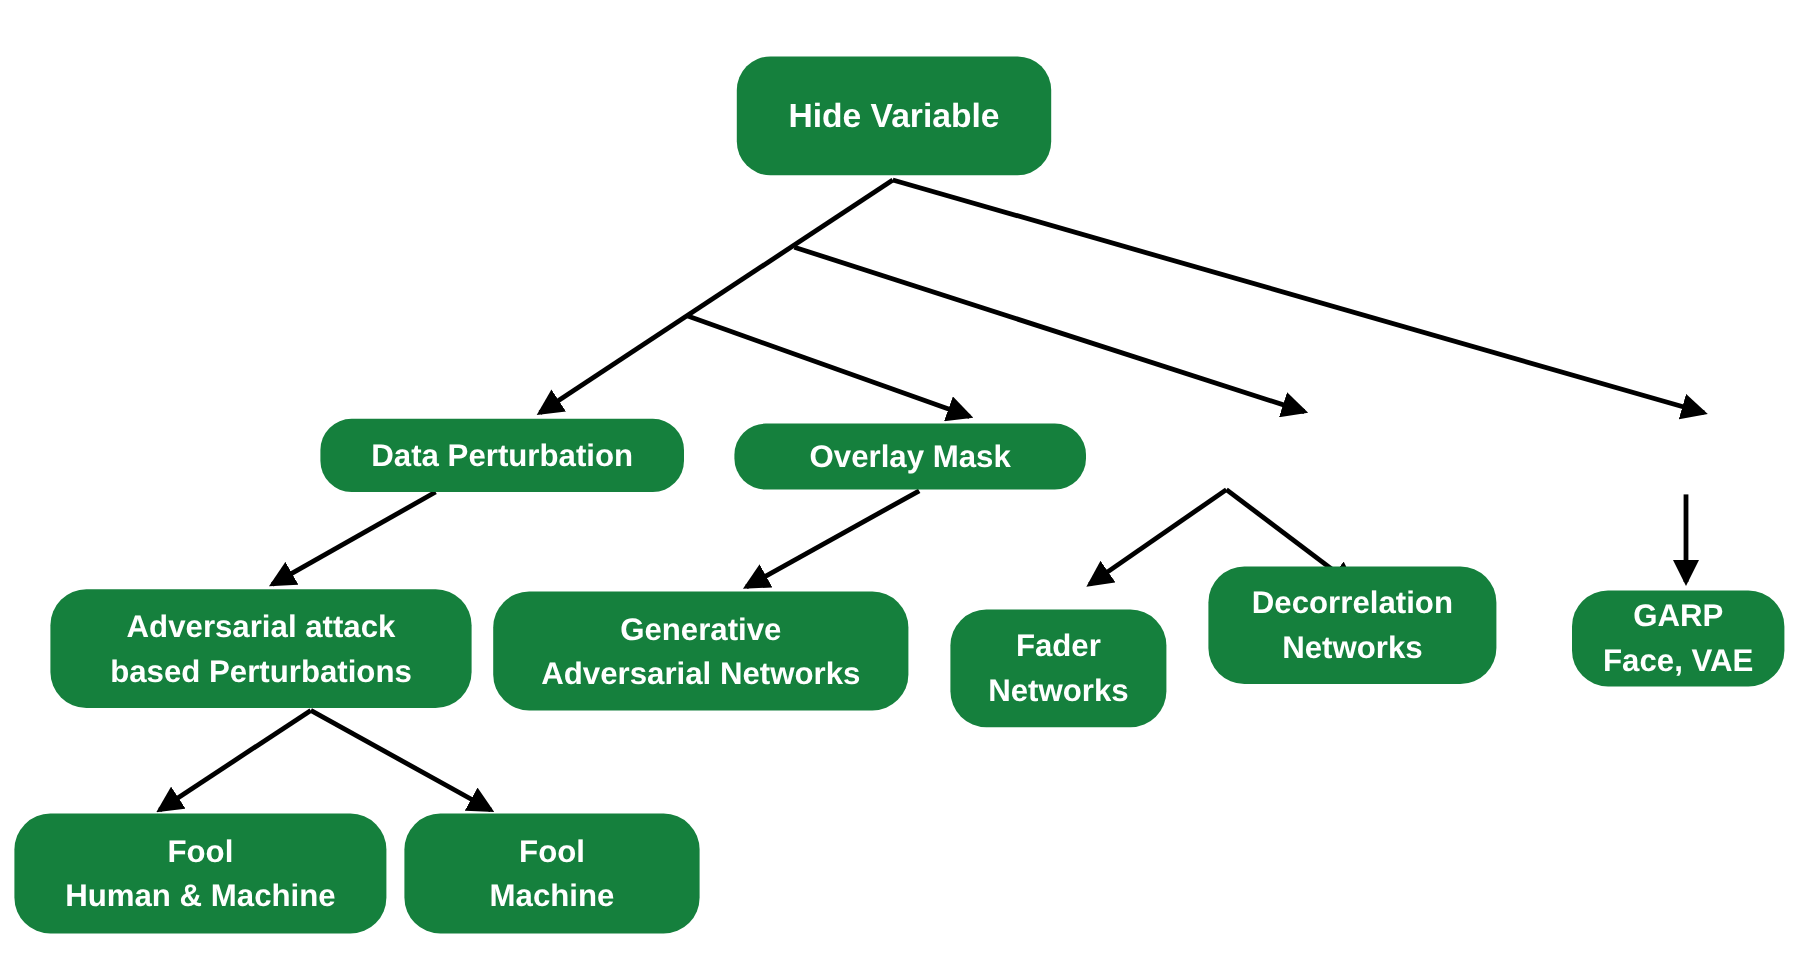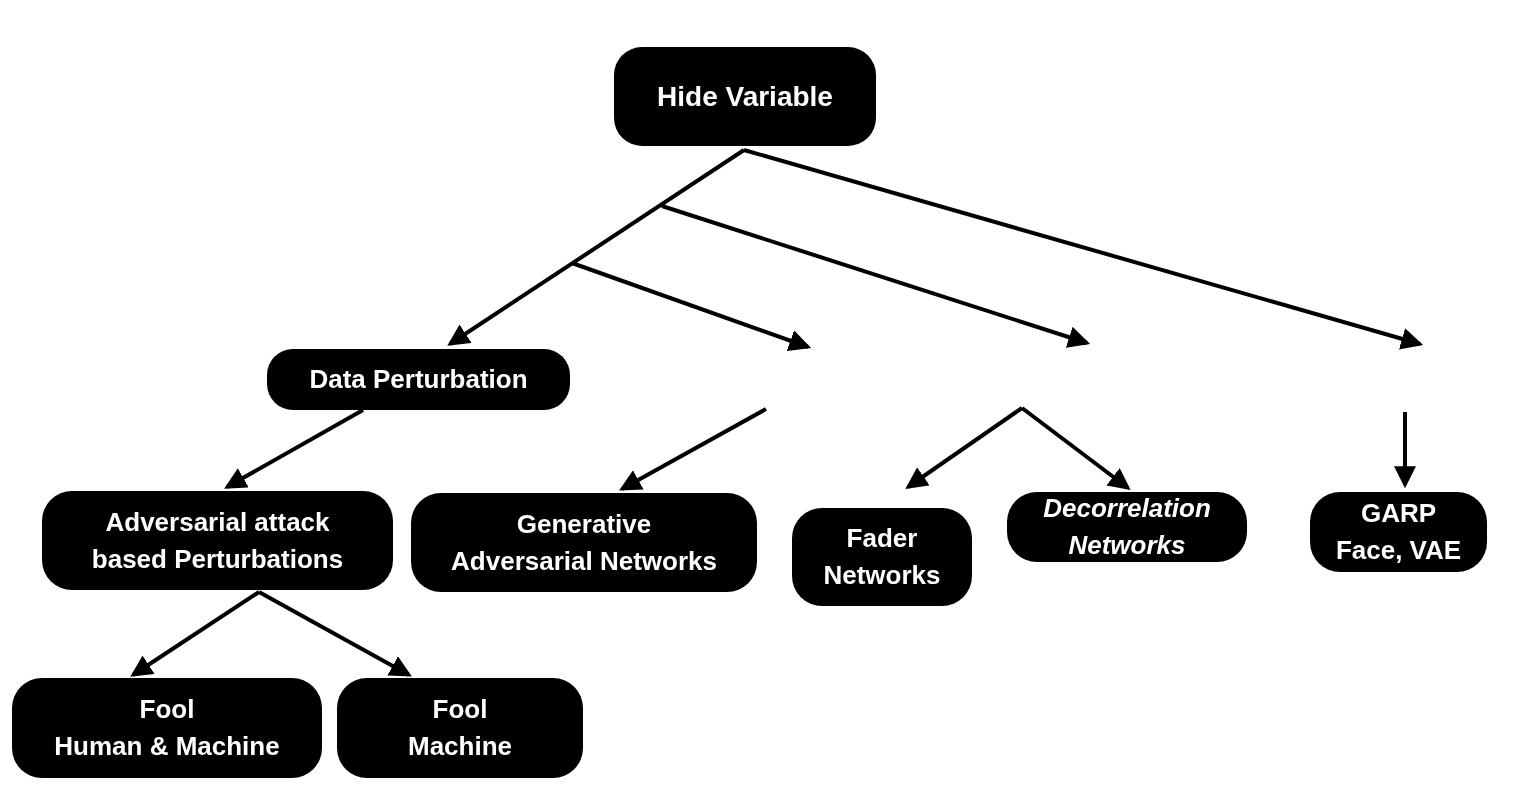--- a/index.html
+++ b/index.html
@@ -11,21 +11,21 @@
     font-family: "Liberation Sans", "DejaVu Sans", sans-serif;
     overflow: hidden;
   }
   .arrow-layer {
     position: absolute;
     left: 0; top: 0;
     width: 1516px; height: 800px;
   }
   .node {
     position: absolute;
-    background: #000000;
+    background: #15803d;
     color: #ffffff;
     display: flex;
     align-items: center;
     justify-content: center;
     text-align: center;
     font-weight: 600;
     font-size: 26px;
     line-height: 37px;
     white-space: pre-line;
     box-sizing: border-box;
@@ -57,33 +57,34 @@
       <line x1="1405" y1="412" x2="1405" y2="485" marker-end="url(#ah)"></line>
       <line x1="259" y1="592" x2="133" y2="675" marker-end="url(#ah)"></line>
       <line x1="259" y1="592" x2="409" y2="675" marker-end="url(#ah)"></line>
     </g>
   </svg>
 
   <div class="node r1" style="left:614px; top:47px; width:262px; height:99px;">Hide Variable</div>
 
   <div class="node r2" style="left:267px; top:349px; width:303px; height:61px;">Data Perturbation</div>
 
+  <div class="node r2" style="left:612px; top:353px; width:293px; height:55px;">Overlay Mask</div>
 
 
 
   <div class="node r3" style="left:42px; top:491px; width:351px; height:99px;">Adversarial attack
 based Perturbations</div>
 
   <div class="node r3" style="left:411px; top:493px; width:346px; height:99px;">Generative
 Adversarial Networks</div>
 
   <div class="node r3" style="left:792px; top:492px; width:180px; height:98px;margin-top:16px;">Fader
 Networks</div>
 
-  <div class="node r3" style="left:1007px; top:492px; width:240px; height:70px;font-style:italic;">Decorrelation
+  <div class="node r3" style="left:1007px; top:472px; width:240px; height:98px;">Decorrelation
 Networks</div>
 
   <div class="node r3" style="left:1310px; top:492px; width:177px; height:80px;">GARP
 Face, VAE</div>
 
   <div class="node r3" style="left:12px; top:678px; width:310px; height:100px;">Fool
 Human &amp; Machine</div>
 
   <div class="node r3" style="left:337px; top:678px; width:246px; height:100px;">Fool
 Machine</div>

